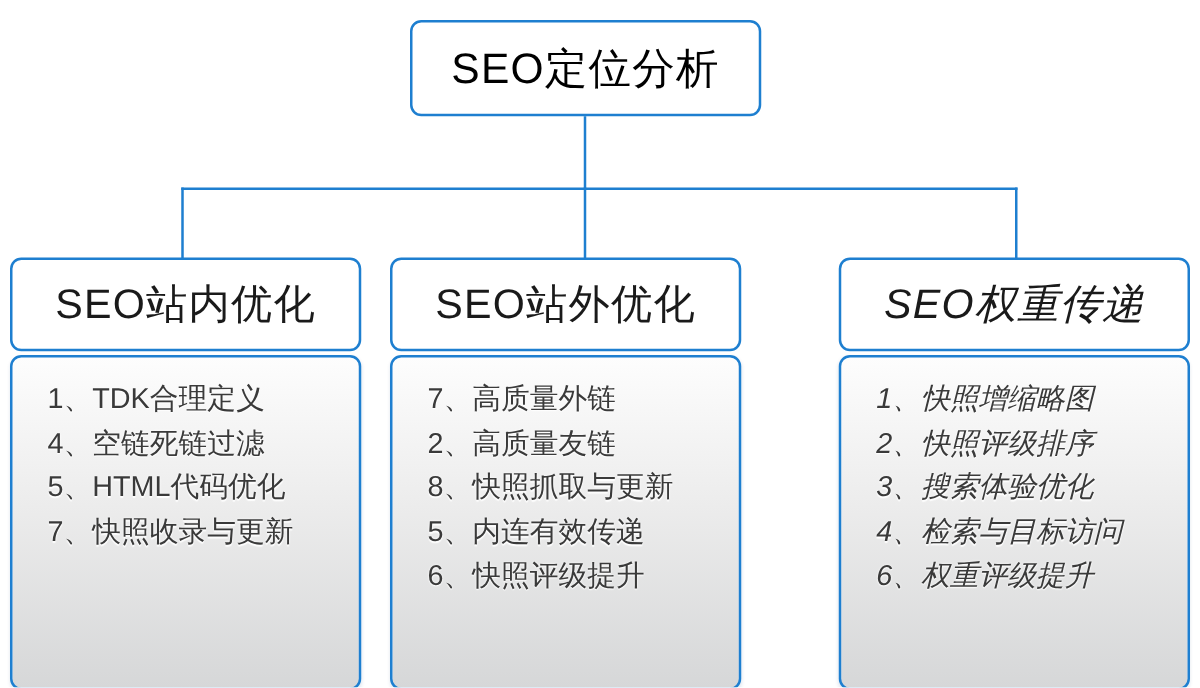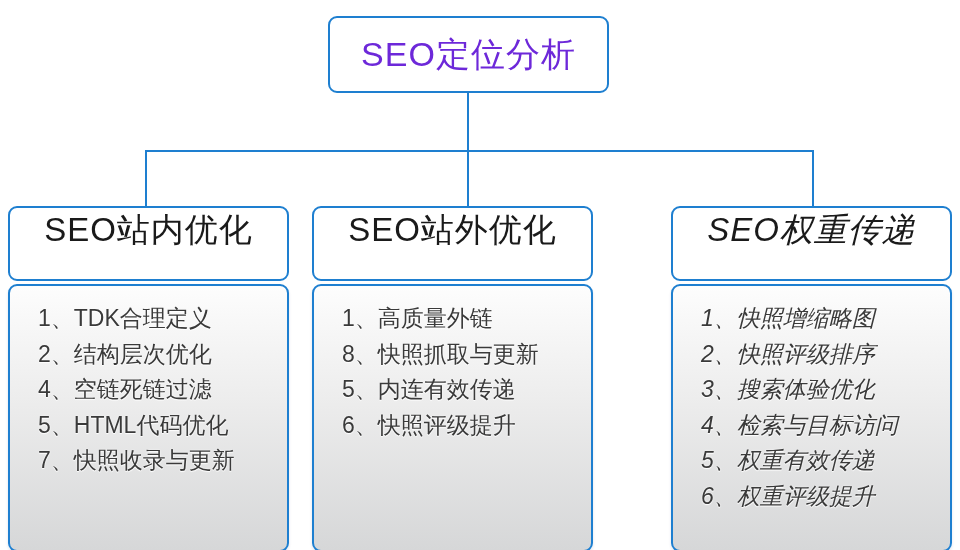--- a/index.html
+++ b/index.html
@@ -17,37 +17,37 @@
 
   
   .root-box{
     position:absolute;
     left:328px;top:16px;width:281px;height:77px;
     background:#ffffff;
     border:2px solid #1e7fd0;
     border-radius:9px;
     box-sizing:border-box;
     display:flex;align-items:center;justify-content:center;
-    font-size:34px;color:#6d28d9;
+    font-size:34px;color:#000000;
     letter-spacing:1px;
   }
 
   
   .col{position:absolute;top:206px;width:281px;}
   .col.c0{left:8px;}
   .col.c1{left:312px;}
   .col.c2{left:671px;font-style:italic;}
 
   .col-header{
     height:75px;
     background:#ffffff;
     border:2px solid #1e7fd0;
     border-radius:9px;
     box-sizing:border-box;
-    display:flex;align-items:flex-start;justify-content:center;
+    display:flex;align-items:center;justify-content:center;
     font-size:33px;color:#1a1a1a;
     letter-spacing:1px;
   }
   .col-body{
     margin-top:3px;
     height:268px;
     background:linear-gradient(180deg,#fdfdfd 0%,#ececec 45%,#d6d7d8 100%);
     border:2px solid #1e7fd0;
     border-radius:9px;
     box-sizing:border-box;
@@ -76,46 +76,45 @@
   <div class="root-box">
     <span>SEO定位分析</span>
   </div>
 
   <div class="col c0">
     <div class="col-header">
       <span>SEO站内优化</span>
     </div>
     <div class="col-body">
       <div class="list-item">1、TDK合理定义</div>
-      <div class="list-item">2、结构层次优化</div>
       <div class="list-item">4、空链死链过滤</div>
       <div class="list-item">5、HTML代码优化</div>
       <div class="list-item">7、快照收录与更新</div>
     </div>
   </div>
 
   <div class="col c1">
     <div class="col-header">
       <span>SEO站外优化</span>
     </div>
     <div class="col-body">
-      <div class="list-item">1、高质量外链</div>
+      <div class="list-item">7、高质量外链</div>
+      <div class="list-item">2、高质量友链</div>
       <div class="list-item">8、快照抓取与更新</div>
       <div class="list-item">5、内连有效传递</div>
       <div class="list-item">6、快照评级提升</div>
     </div>
   </div>
 
   <div class="col c2">
     <div class="col-header">
       <span>SEO权重传递</span>
     </div>
     <div class="col-body">
       <div class="list-item">1、快照增缩略图</div>
       <div class="list-item">2、快照评级排序</div>
       <div class="list-item">3、搜索体验优化</div>
       <div class="list-item">4、检索与目标访问</div>
-      <div class="list-item">5、权重有效传递</div>
       <div class="list-item">6、权重评级提升</div>
     </div>
   </div>
 
 </div>
 
 </body></html>

